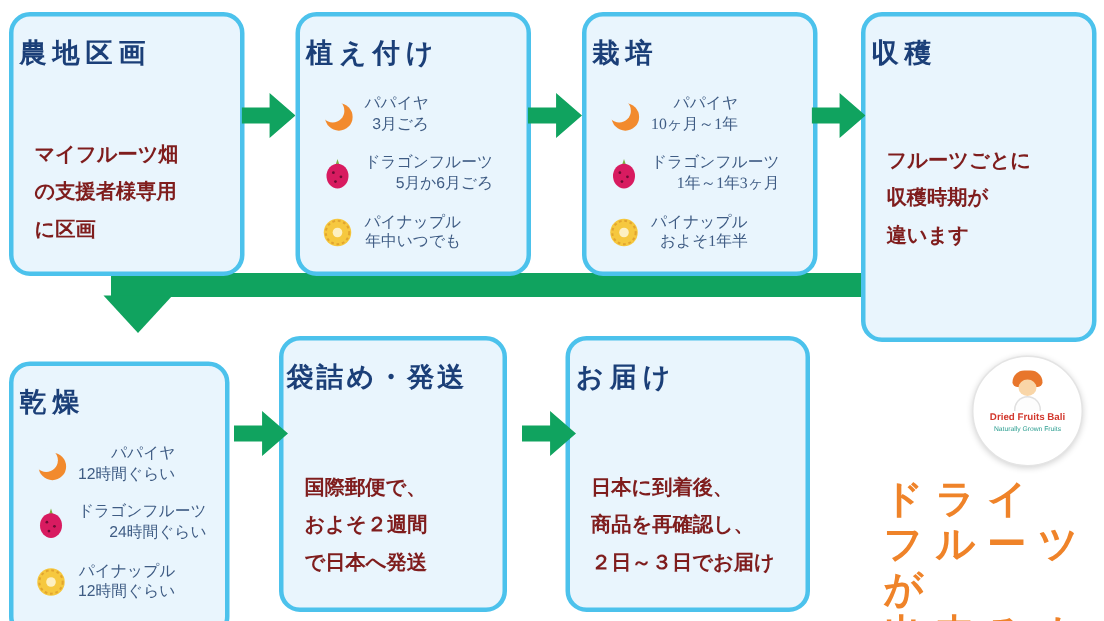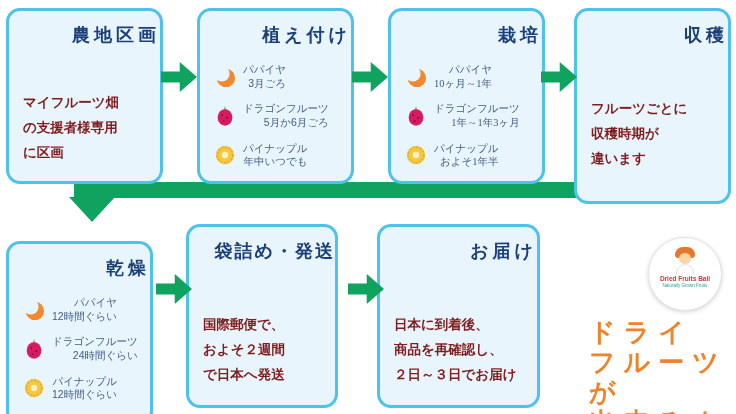--- a/index.html
+++ b/index.html
@@ -7,27 +7,27 @@
   body { font-family:"Liberation Sans","DejaVu Sans",sans-serif; }
   .canvas { position:relative; width:736px; height:414px; background:#ffffff; overflow:hidden; }
 
   .box {
     position:absolute; background:#e9f5fd;
     border:3px solid #4cc2ec; border-radius:14px; z-index:2;
   }
   .b1 { left:6px;   top:8px;   width:157px; height:176px; }
   .b2 { left:197px; top:8px;   width:157px; height:176px; }
   .b3 { left:388px; top:8px;   width:157px; height:176px;font-family:Liberation Serif, serif; }
-  .b4 { left:574px; top:8px;   width:157px; height:196px; }
+  .b4 { left:574px; top:8px;   width:157px; height:220px;font-family:Liberation Mono, monospace; }
   .b5 { left:6px;   top:241px; width:147px; height:184px; }
   .b6 { left:186px; top:224px; width:152px; height:184px; }
   .b7 { left:377px; top:224px; width:163px; height:184px; }
 
   .box-title {
-    text-align:right; font-weight:bold; color:#1b3f78;
+    text-align:left; font-weight:bold; color:#1b3f78;
     font-size:18px; letter-spacing:4px; margin-top:12px; text-indent:4px;
   }
   .box-title.tight { letter-spacing:2px; text-indent:2px; }
 
   .desc {
     white-space:pre-line; color:#7f1d1d; font-size:13.5px; font-weight:bold;
     line-height:1.85; padding:0 14px; margin-top:44px;
   }
   .desc.lower { margin-top:50px; }
 

